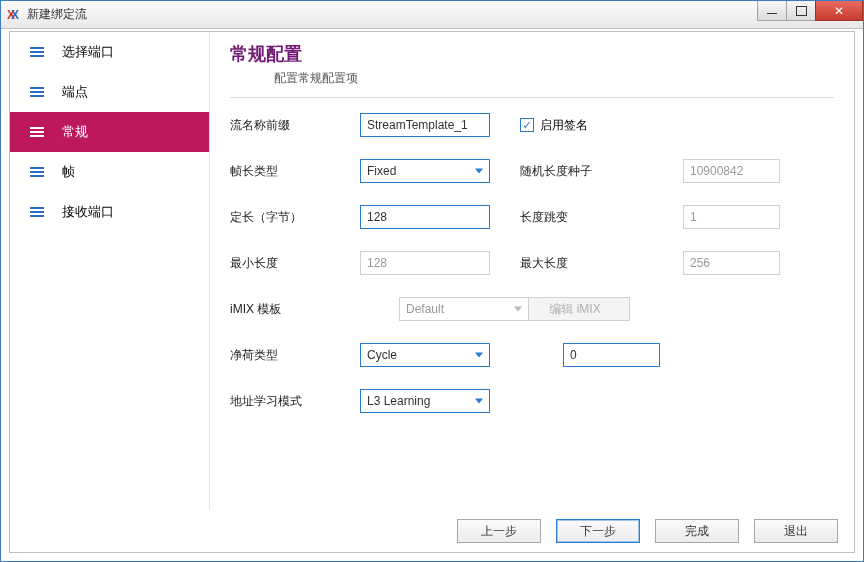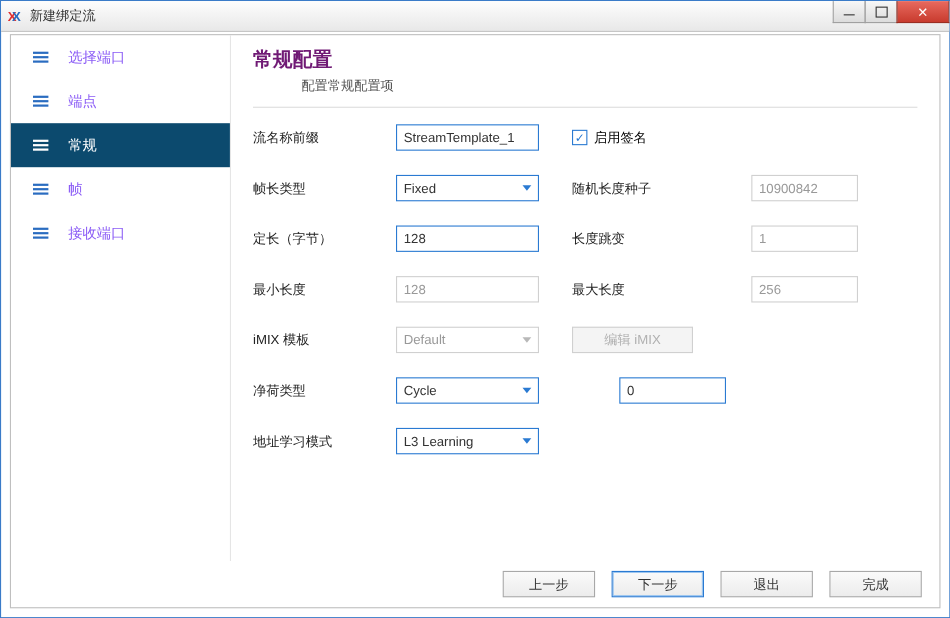--- a/index.html
+++ b/index.html
@@ -14,43 +14,43 @@
 .win-controls { position: absolute; right: 0; top: 0; display: flex; height: 20px; }
 .win-btn { width: 30px; height: 20px; background: linear-gradient(#f7f7f7,#dcdcdc); border: 1px solid #a0a0a0; border-top: none; display: flex; align-items: center; justify-content: center; font-size: 10px; color: #333; margin-left: -1px; }
 .win-btn.close { width: 48px; background: linear-gradient(#e86a5f,#c83b2e); color: #fff; border-color: #9a2e22;}
 .win-btn.close::before { content:"✕"; font-size: 12px;}
 .win-btn.min::before { content:""; display:block; width:10px; height:1px; background:#333; margin-top: 6px;}
 .win-btn.max::before { content:""; display:block; width:9px; height:8px; border:1px solid #333;}
 
 .content { position: absolute; top: 30px; left: 8px; right: 8px; bottom: 8px; background: #fff; border: 1px solid #bfbfbf; }
 
 .sidebar { position: absolute; top: 0; left: 0; bottom: 42px; width: 200px; border-right: 1px solid #e5e5e5; }
-.sidebar-item { height: 40px; display: flex; align-items: center; padding-left: 20px; cursor: pointer; color: #8b5cf6; }
+.sidebar-item { height: 40px; display: flex; align-items: center; padding-left: 20px; cursor: pointer; color: #000000; }
 .sidebar-item .burger { width: 14px; margin-right: 18px; display: inline-flex; flex-direction: column; gap: 2px; }
 .sidebar-item .burger i { height: 2px; background: #2a6cc0; display:block;}
-.sidebar-item.active { background: #0c4a6e; color: #fff; }
+.sidebar-item.active { background: #be185d; color: #fff; }
 .sidebar-item.active .burger i { background: #fff; }
 .sidebar-item span.label { font-size: 13px; }
 
 .main { position: absolute; top: 0; left: 200px; right: 0; bottom: 42px; padding: 10px 20px 0 20px; overflow: auto; }
 .main-title { font-size: 18px; font-weight: bold; color: #701a75; }
 .main-sub { font-size: 12px; color: #555; margin: 4px 0 10px 24px; padding-left: 20px; }
 .hr { height: 1px; background: #dcdcdc; margin-bottom: 14px; }
 
 .form-row { display: flex; align-items: center; margin-bottom: 20px; min-height: 26px;}
 .form-label { width: 130px; color: #222; font-size: 12px; }
 .form-control-col { width: 130px; }
 .form-gap { width: 30px; }
 .form-label2 { width: 120px; color: #222; }
 .form-control-col2 { width: 140px; padding-left: 43px; }
 
 input.text, .select { width: 100%; height: 24px; border: 1px solid #2a7ad2; background: #fff; padding: 0 6px; font-size: 12px; color: #333; outline: none; }
 input.text.readonly, .select.readonly { border-color: #d0d0d0; color: #999; background: #fff; }
 .select { position: relative; display: flex; align-items: center; cursor: pointer; }
-.select.readonly { cursor: default; }
+.select.readonly { cursor: default; margin-left: 39px; }
 .select .caret { position: absolute; right: 6px; top: 50%; transform: translateY(-50%); width: 0; height: 0; border-left: 4px solid transparent; border-right: 4px solid transparent; border-top: 5px solid #2a7ad2; }
 .select.readonly .caret { border-top-color: #b8b8b8; }
 
 .checkbox { width: 14px; height: 14px; border: 1px solid #2a7ad2; display: inline-flex; align-items: center; justify-content: center; margin-right: 6px; color: #2a7ad2; font-size: 11px; cursor: pointer; }
 
 .btn-gray { height: 24px; min-width: 110px; background: #f4f4f4; border: 1px solid #d0d0d0; color: #b0b0b0; padding: 0 10px; font-size: 12px; cursor: default; }
 
 .footer { position: absolute; bottom: 0; left: 0; right: 0; height: 42px; display: flex; justify-content: flex-end; align-items: center; padding-right: 16px; gap: 15px; }
 .footer-btn { width: 84px; height: 24px; background: linear-gradient(#fafafa,#ececec); border: 1px solid #a8a8a8; font-size: 12px; color: #333; cursor: pointer; }
 .footer-btn.primary { border: 1px solid #2a7ad2; box-shadow: inset 0 0 0 1px #9ec7f0; }
@@ -208,18 +208,18 @@
             <span>L3 Learning</span>
             <span class="caret"></span>
           </div>
         </div>
       </div>
     </div>
 
     <div class="footer">
       <button class="footer-btn">上一步</button>
       <button class="footer-btn primary">下一步</button>
+      <button class="footer-btn">完成</button>
       <button class="footer-btn">退出</button>
-      <button class="footer-btn">完成</button>
     </div>
 
   </div>
 </div>
 
 </body></html>

